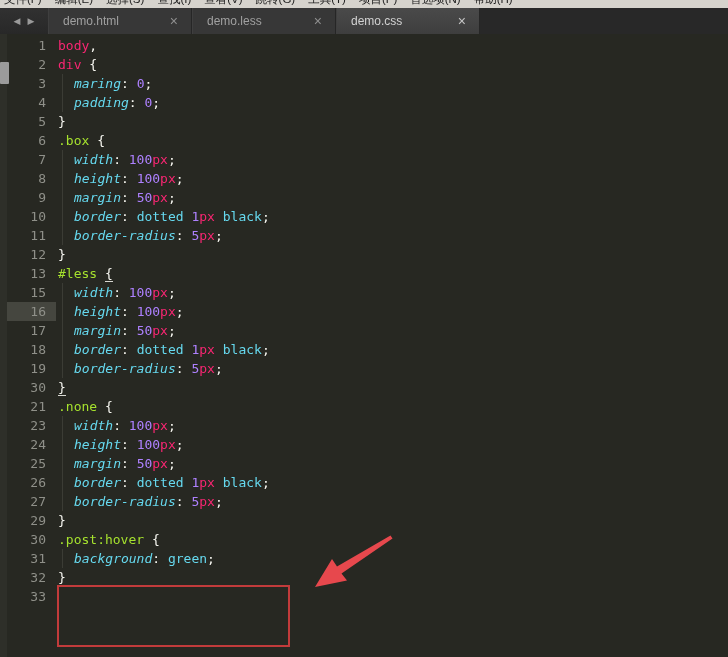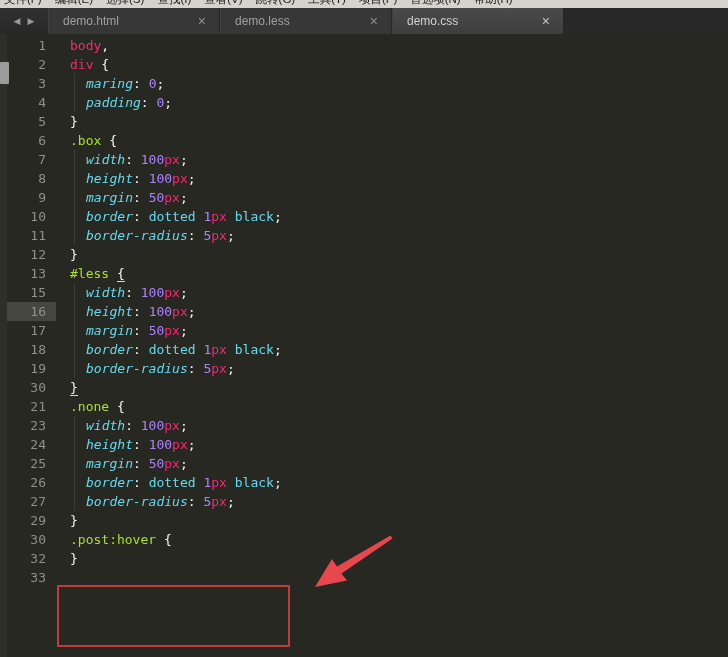--- a/index.html
+++ b/index.html
@@ -11,41 +11,41 @@
     background:var(--menu-bg,#d6d3cd);}
   .menubar-inner{display:flex;gap:13px;margin-top:-8px;padding-left:4px;
     font-size:11.5px;color:#1d1d1d;white-space:nowrap;}
 
   
   .tabbar{position:absolute;left:0;top:8px;width:728px;height:26px;
     background:linear-gradient(#313131,#282828);display:flex;align-items:stretch;}
   .navbtns{width:48px;display:flex;align-items:center;justify-content:center;gap:7px;
     color:#9a9a9a;font-size:9px;}
   .navbtns span{cursor:default;}
-  .tab{width:172px;display:flex;align-items:center;box-sizing:border-box;
+  .tab{width:144px;display:flex;align-items:center;box-sizing:border-box;
     padding:0 10px 0 14px;background:var(--tab-inactive-bg,#373737);
     border-right:1px solid #262626;border-left:1px solid #3f3f3f;
     color:var(--tab-text,#a0a0a0);font-size:12px;}
   .tab.active{background:linear-gradient(var(--tab-active-bg,#4a4a4a),#3e3e3e);
     color:var(--tab-text-active,#d2d2d2);}
   .tab .lbl{flex:1;overflow:hidden;white-space:nowrap;}
   .tab .x{font-size:14px;line-height:1;color:#8f8f8f;padding:2px 3px;}
   .tab.active .x{color:#c6c6c6;}
   .tabbar-rest{flex:1;background:#282828;}
 
   
   .editor{position:absolute;left:0;top:34px;width:728px;height:623px;overflow:hidden;
     background:var(--editor-bg,#272822);
     font-family:"DejaVu Sans Mono","Liberation Mono",monospace;font-size:13px;line-height:19px;}
   .lines{padding-top:2px;}
   .line{display:flex;height:19px;white-space:pre;}
   .gutter{box-sizing:border-box;width:56px;padding-right:10px;text-align:right;
     color:var(--gutter-text,#8f9089);flex:0 0 auto;}
   .gutter.cur{background:var(--gutter-highlight,#45463f);}
-  .code{position:relative;margin-left:14px;flex:1;}
+  .code{position:relative;margin-left:2px;flex:1;}
   .line.ind .code{padding-left:16px;}
   .line.ind .code::before{content:"";position:absolute;left:4px;top:0;bottom:0;
     border-left:1px solid var(--guide,#3b3c35);}
   .tk-tag{color:var(--tok-tag,#f92672);}
   .tk-sel{color:var(--tok-sel,#a6e22e);}
   .tk-prop{color:var(--tok-prop,#66d9ef);font-style:italic;}
   .tk-num{color:var(--tok-num,#ae81ff);}
   .tk-unit{color:var(--tok-unit,#f92672);}
   .tk-val{color:var(--tok-val,#66d9ef);}
   .tk-pun{color:var(--tok-pun,#f8f8f2);}
@@ -124,20 +124,21 @@
         <div class="line ind"><div class="gutter">19</div><div class="code"><span class="tk-prop">border-radius</span><span class="tk-pun">: </span><span class="tk-num">5</span><span class="tk-unit">px</span><span class="tk-pun">;</span></div></div>
         <div class="line"><div class="gutter">30</div><div class="code"><span class="tk-punu">}</span></div></div>
         <div class="line"><div class="gutter">21</div><div class="code"><span class="tk-sel">.none</span><span class="tk-pun"> {</span></div></div>
         <div class="line ind"><div class="gutter">23</div><div class="code"><span class="tk-prop">width</span><span class="tk-pun">: </span><span class="tk-num">100</span><span class="tk-unit">px</span><span class="tk-pun">;</span></div></div>
         <div class="line ind"><div class="gutter">24</div><div class="code"><span class="tk-prop">height</span><span class="tk-pun">: </span><span class="tk-num">100</span><span class="tk-unit">px</span><span class="tk-pun">;</span></div></div>
         <div class="line ind"><div class="gutter">25</div><div class="code"><span class="tk-prop">margin</span><span class="tk-pun">: </span><span class="tk-num">50</span><span class="tk-unit">px</span><span class="tk-pun">;</span></div></div>
         <div class="line ind"><div class="gutter">26</div><div class="code"><span class="tk-prop">border</span><span class="tk-pun">: </span><span class="tk-val">dotted </span><span class="tk-num">1</span><span class="tk-unit">px</span><span class="tk-val"> black</span><span class="tk-pun">;</span></div></div>
         <div class="line ind"><div class="gutter">27</div><div class="code"><span class="tk-prop">border-radius</span><span class="tk-pun">: </span><span class="tk-num">5</span><span class="tk-unit">px</span><span class="tk-pun">;</span></div></div>
         <div class="line"><div class="gutter">29</div><div class="code"><span class="tk-pun">}</span></div></div>
         <div class="line"><div class="gutter">30</div><div class="code"><span class="tk-sel">.post:hover</span><span class="tk-pun"> {</span></div></div>
+        <div class="line ind"><div class="gutter">31</div><div class="code"><span class="tk-prop">background</span><span class="tk-pun">: </span><span class="tk-val">green</span><span class="tk-pun">;</span></div></div>
         <div class="line"><div class="gutter">32</div><div class="code"><span class="tk-pun">}</span></div></div>
         <div class="line"><div class="gutter">33</div><div class="code"></div></div>
       </div>
   </div>
 
   <div class="left-strip"></div>
   <div class="left-thumb"></div>
 
   <div class="anno-box"></div>
   <svg class="anno-arrow" viewBox="0 0 728 657">

